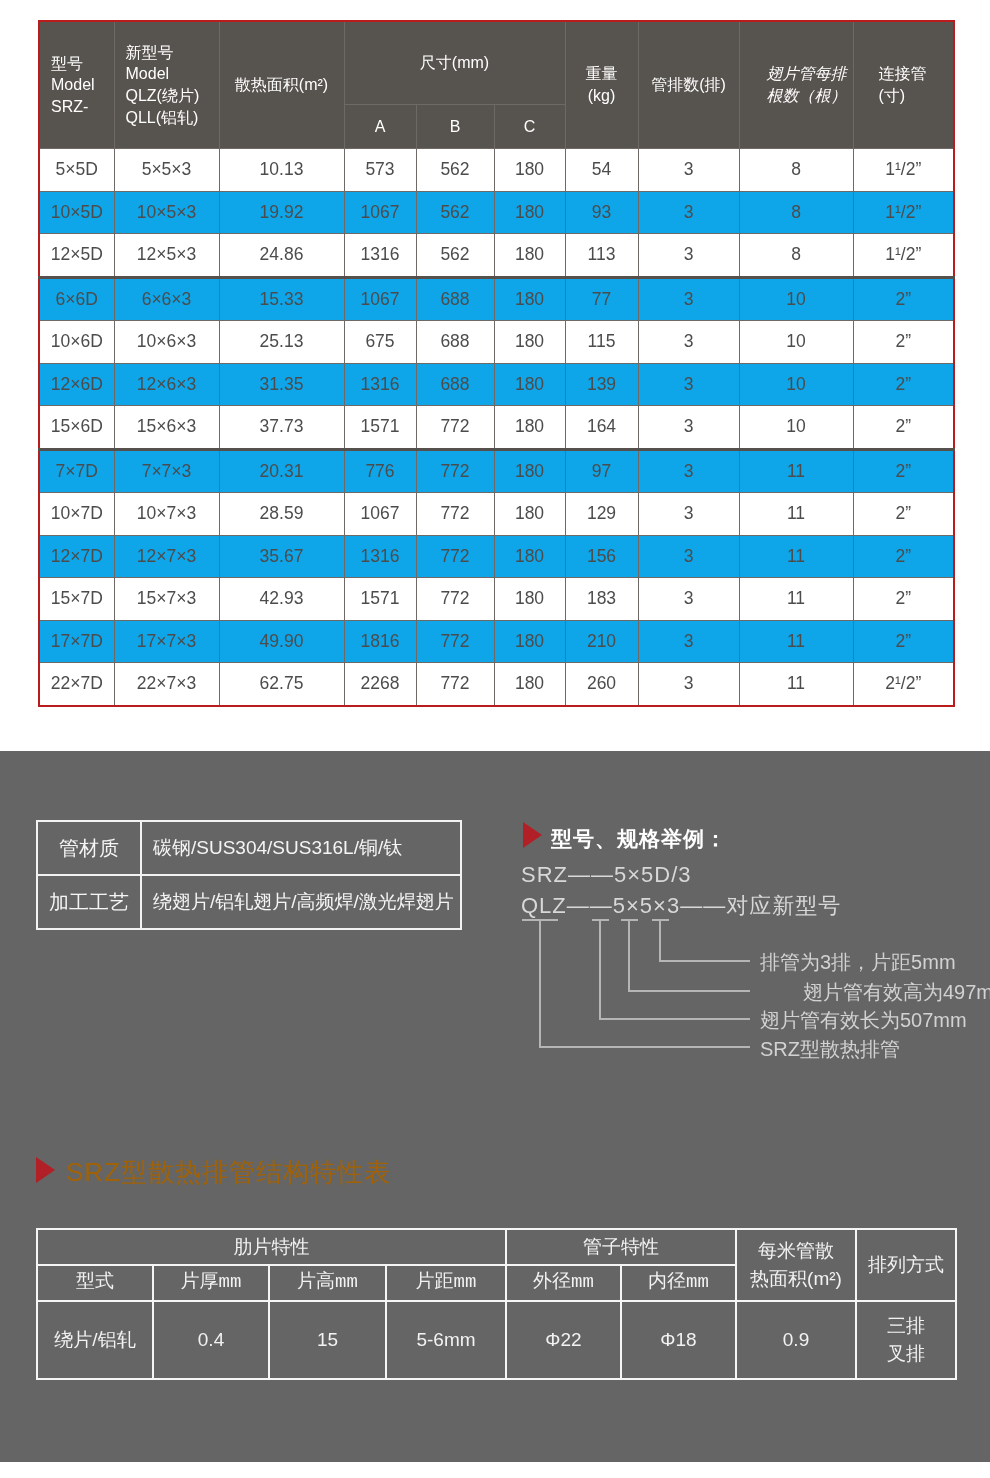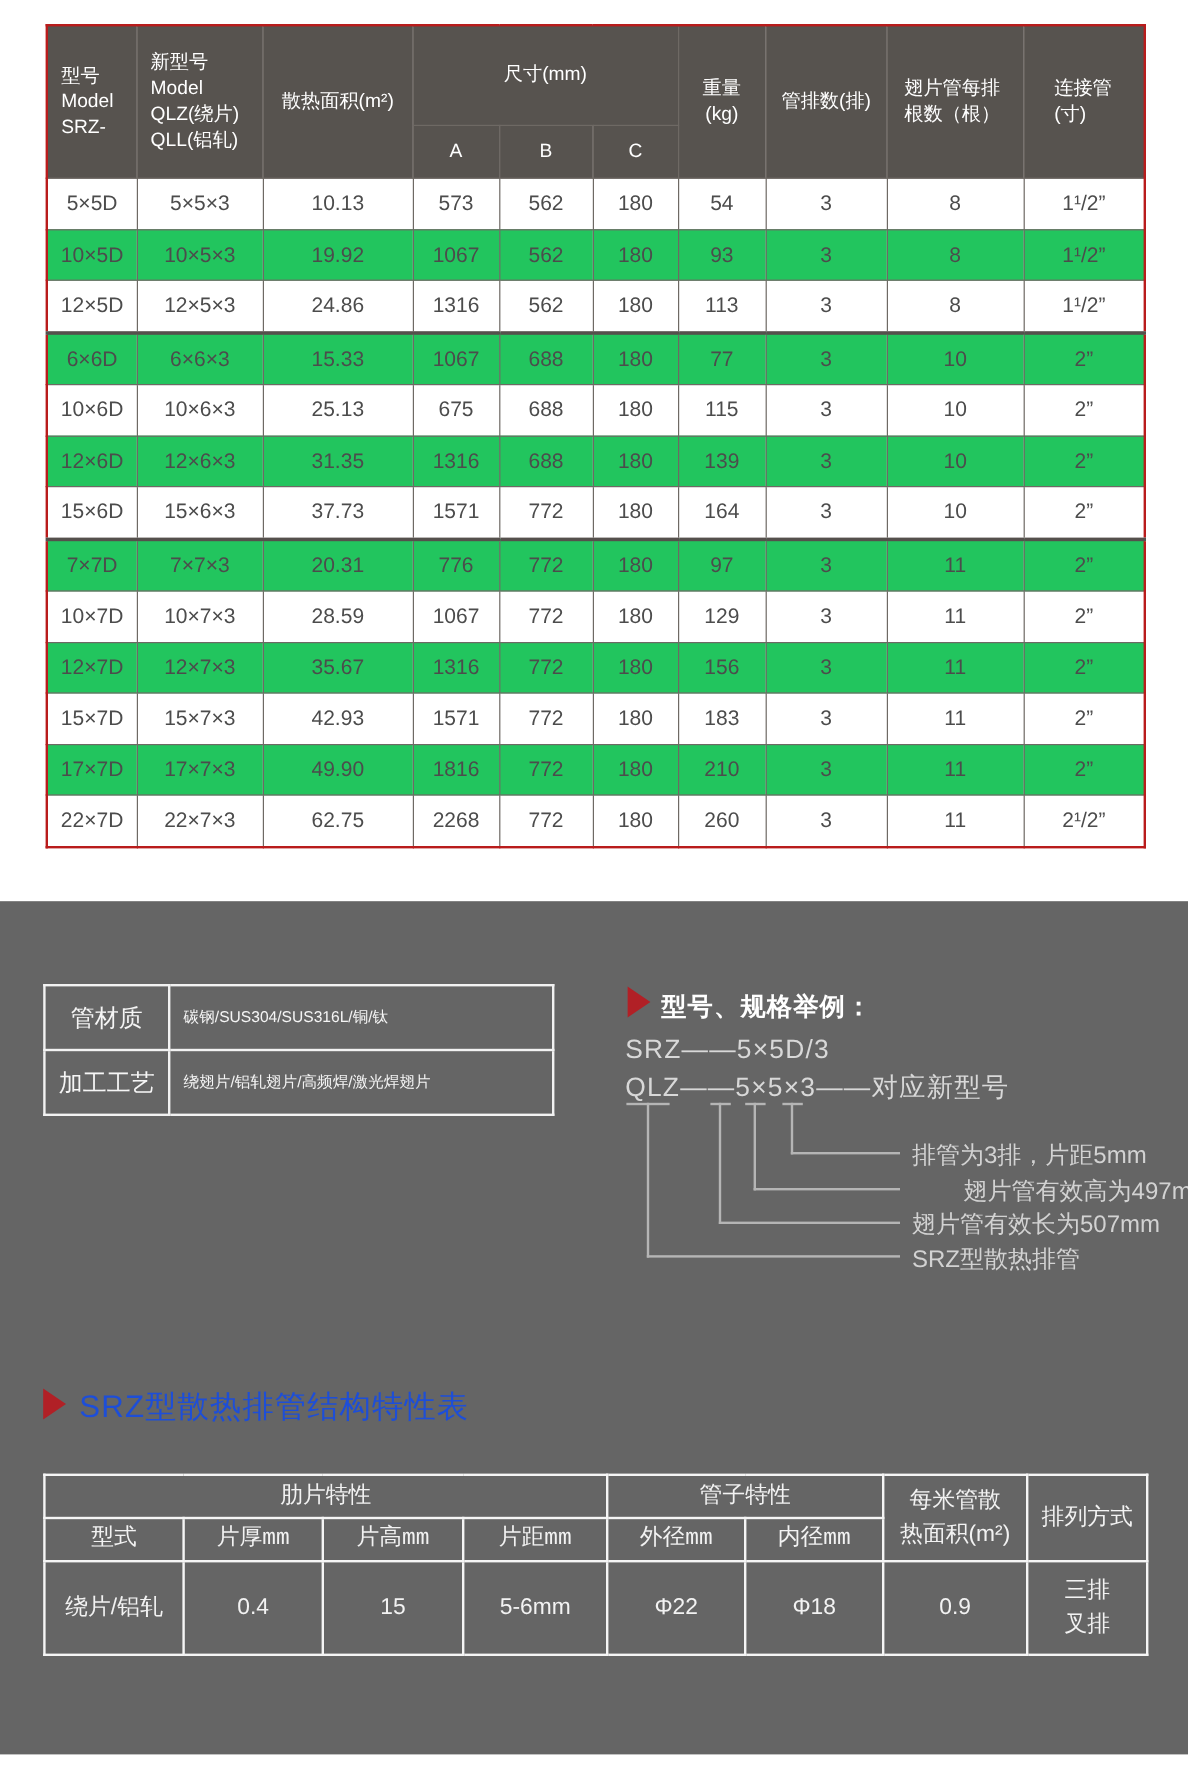--- a/index.html
+++ b/index.html
@@ -14,53 +14,53 @@
     border-collapse:collapse;table-layout:fixed;
     border:2px solid #b91c1c;
   }
   .spec-table th,.spec-table td{border:1px solid #6e6964;}
   .spec-table thead th{
     background:#57534f;color:#ffffff;font-weight:normal;
     font-size:16px;line-height:1.35;white-space:pre-line;
     vertical-align:middle;text-align:center;padding:2px;
   }
   .spec-table thead th.al{text-align:left;padding-left:11px;}
-  .spec-table thead th.al2{text-align:left;padding-left:14px;}
+  .spec-table thead th.al2{text-align:left;padding-left:27px;font-style:italic;}
   .spec-table thead th.al3{text-align:left;padding-left:25px;}
   .spec-table thead tr.h1 th{height:78px;}
   .spec-table thead tr.h2 th{height:39px;}
   .spec-table tbody td{
     height:41.5px;text-align:center;vertical-align:middle;
     color:#4c4c4c;font-size:17.5px;background:#ffffff;padding:0;
   }
-  .spec-table tbody tr.alt td{background:#22c55e;}
+  .spec-table tbody tr.alt td{background:#0ea5e9;}
   .spec-table tbody tr.group-start td{border-top:3px solid #55504c;}
   
   .dark-band{position:absolute;left:0;top:751px;width:990px;height:711px;background:#656565;}
   
   .mat-table{
     position:absolute;left:36px;top:820px;width:424px;
     border-collapse:collapse;table-layout:fixed;
   }
   .mat-table th,.mat-table td{border:2px solid #f2f2f2;vertical-align:middle;}
   .mat-table .m-head{height:46px;background:transparent;color:#f6f6f6;font-size:21px;font-weight:normal;text-align:center;}
   .mat-table td{height:50px;}
   .mat-table .lbl{text-align:center;font-size:20px;}
-  .mat-table .val{text-align:left;padding-left:11px;font-size:13px;letter-spacing:0;}
+  .mat-table .val{text-align:left;padding-left:11px;font-size:19px;letter-spacing:0;}
   .mat-table tr.m-dark td{background:transparent;color:#f5f5f5;}
   .mat-table tr.m-light td{background:#ededed;color:#3d3d3d;}
   
   .tri{position:absolute;width:0;height:0;border-style:solid;}
   .tri.small{border-width:13px 0 13px 19px;border-color:transparent transparent transparent #b12026;}
   .ex-title{position:absolute;left:551px;top:825px;color:#ffffff;font-size:21px;font-weight:bold;letter-spacing:1px;}
   .ex-line{position:absolute;color:#d8d8d8;font-size:22px;letter-spacing:1px;}
   .ln{position:absolute;background:#b5b5b5;}
   .anno{position:absolute;left:760px;color:#d2d2d2;font-size:20px;white-space:nowrap;}
   
-  .bottom-title{position:absolute;left:66px;top:1155px;color:#1d4ed8;font-size:26px;font-weight:500;letter-spacing:1px;}
+  .bottom-title{position:absolute;left:66px;top:1155px;color:#a16207;font-size:26px;font-weight:500;letter-spacing:1px;}
   .char-table{
     position:absolute;left:36px;top:1228px;width:919px;
     border-collapse:collapse;table-layout:fixed;color:#f2f2f2;
   }
   .char-table th,.char-table td{
     border:2px solid #f5f5f5;text-align:center;vertical-align:middle;
     font-weight:normal;font-size:19px;white-space:pre-line;line-height:1.45;padding:2px;
   }
   .char-table tr.r1 th{height:30px;}
   .char-table tr.r2 th{height:30px;font-family:Liberation Mono, monospace;}

